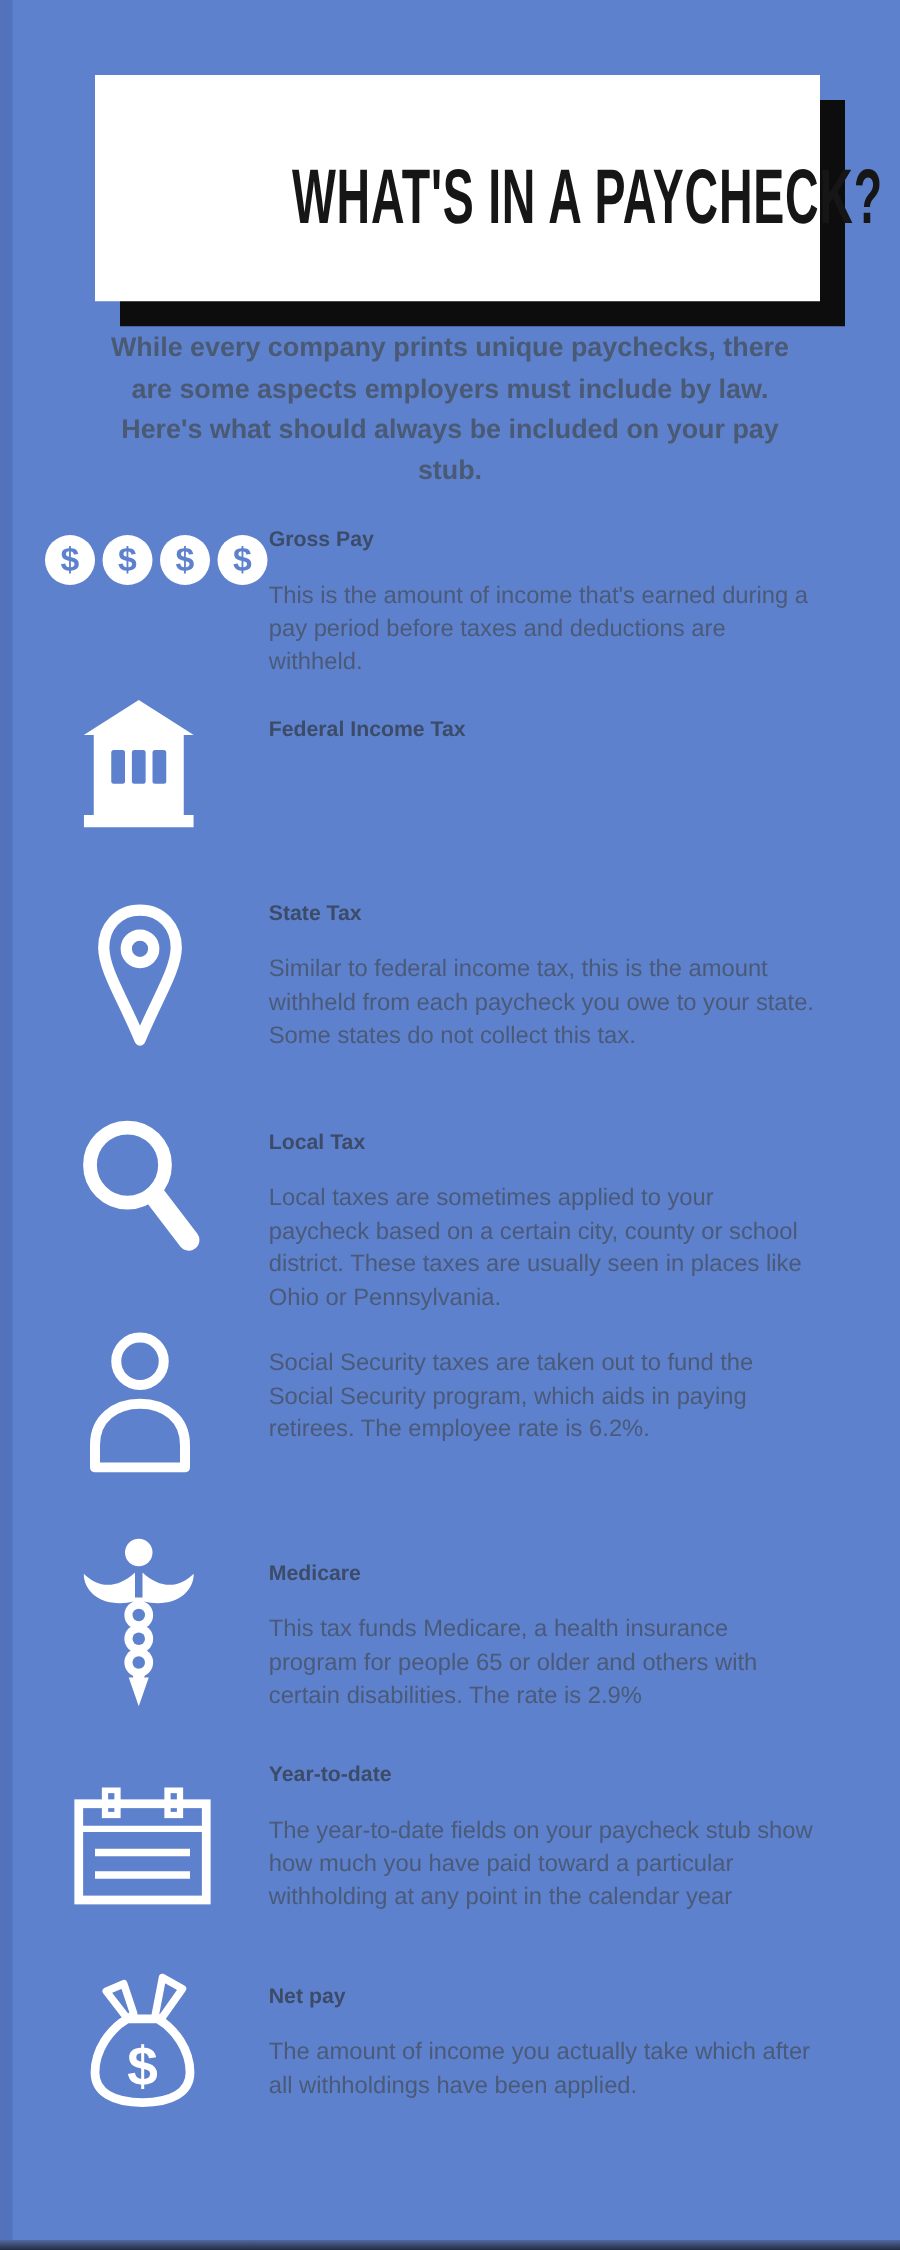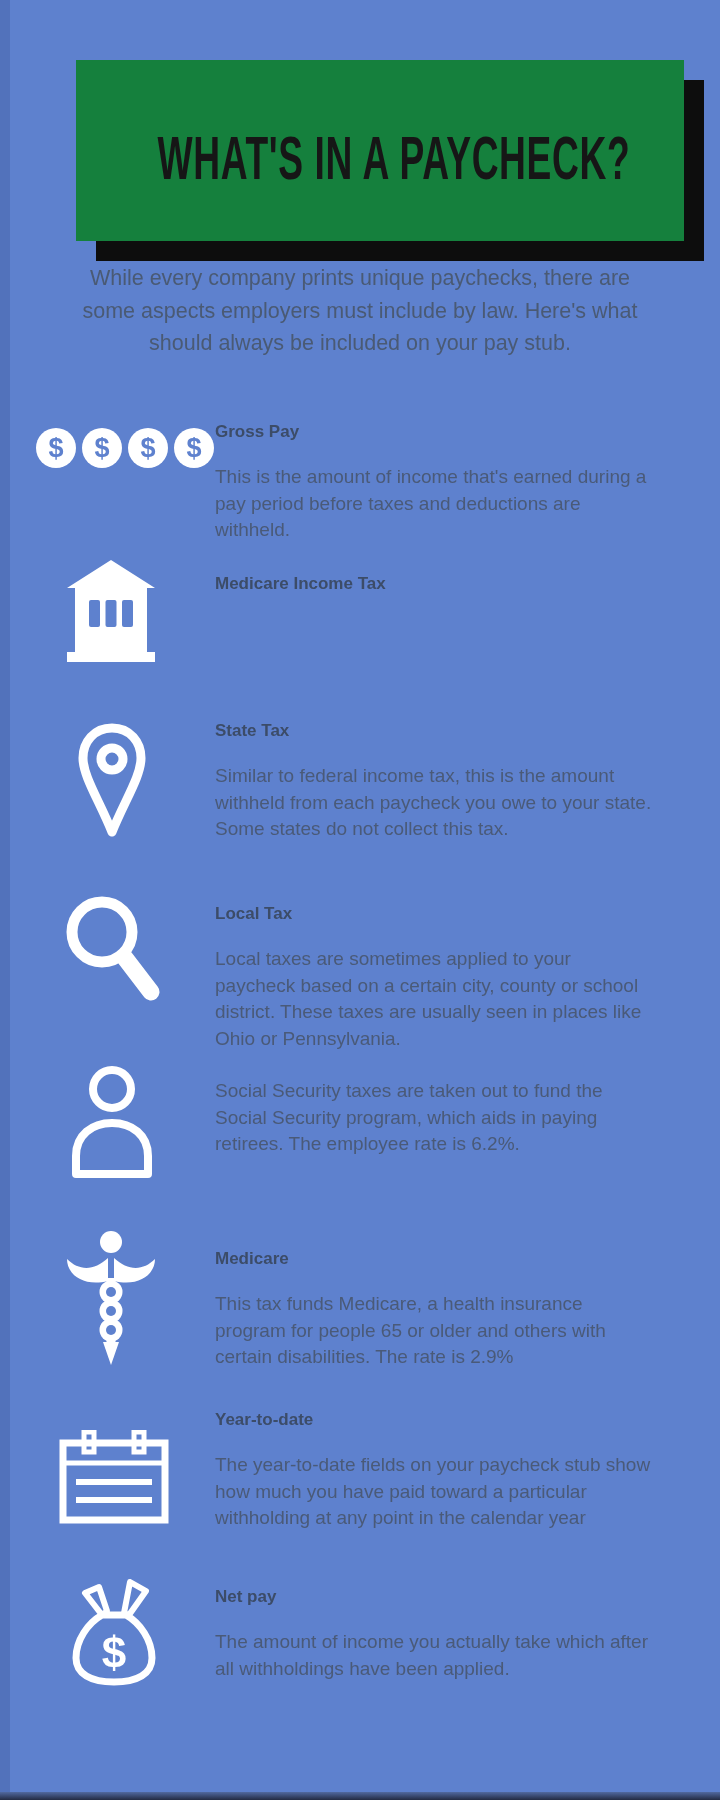--- a/index.html
+++ b/index.html
@@ -13,37 +13,37 @@
   .edge-left{
     position:absolute;left:0;top:0;width:10px;height:100%;
     background:rgba(15,25,70,0.14);
   }
   .bottom-bar{
     position:absolute;left:0;bottom:0;width:100%;height:8px;
     background:linear-gradient(#51699f,#232b43);
   }
   .title-box{
     position:absolute;left:76px;top:60px;width:580px;height:181px;
-    background:#15803d;
+    background:#ffffff;
     box-shadow:20px 20px 0 0 #0d0d0d;
-    display:flex;align-items:center;justify-content:center;padding-left:28px;
+    display:flex;align-items:center;
   }
   .title-box h1{
     margin:0;padding-top:14px;
     font-size:62px;font-weight:700;color:#161616;
     letter-spacing:1px;white-space:nowrap;
   }
   .title-box h1 .squeeze{
     display:inline-block;
     transform:scaleX(0.60);transform-origin:center;
   }
   .intro{
     position:absolute;left:75px;top:262px;width:570px;
     margin:0;text-align:center;
-    font-size:21.5px;line-height:32.5px;color:#4A5A74;
+    font-size:21.5px;line-height:32.5px;color:#4A5A74;font-weight:bold;
   }
   .row{position:absolute;left:0;width:720px;}
   .icon-slot{position:absolute;}
   .text-slot{position:absolute;left:215px;width:440px;}
   .text-slot h2{
     margin:0 0 18px 0;
     font-size:17px;line-height:28px;font-weight:700;color:#3C4C68;
   }
   .text-slot p{
     margin:0;
@@ -86,21 +86,21 @@
   <section class="row" style="top:570px">
     <div class="icon-slot" style="left:67px;top:-10px">
       <svg width="88" height="102" viewBox="0 0 88 102">
         <path d="M44 0 L88 28 L80 28 L80 92 L88 92 L88 102 L0 102 L0 92 L8 92 L8 28 L0 28 Z" fill="#ffffff"></path>
         <rect x="22" y="40" width="11" height="27" rx="2" fill="#5E81CE"></rect>
         <rect x="38.5" y="40" width="11" height="27" rx="2" fill="#5E81CE"></rect>
         <rect x="55" y="40" width="11" height="27" rx="2" fill="#5E81CE"></rect>
       </svg>
     </div>
     <div class="text-slot">
-      <h2>Medicare Income Tax</h2>
+      <h2>Federal Income Tax</h2>
     </div>
   </section>
 
   <section class="row" style="top:717px">
     <div class="icon-slot" style="left:72px;top:5px">
       <svg width="80" height="118" viewBox="0 0 80 118">
         <path d="M40 6 C22 6 11 20 11 36 C11 54 27 78 40 110 C53 78 69 54 69 36 C69 20 58 6 40 6 Z" fill="none" stroke="#ffffff" stroke-width="9" stroke-linejoin="round"></path>
         <circle cx="40" cy="37" r="11" fill="none" stroke="#ffffff" stroke-width="9"></circle>
       </svg>
     </div>

